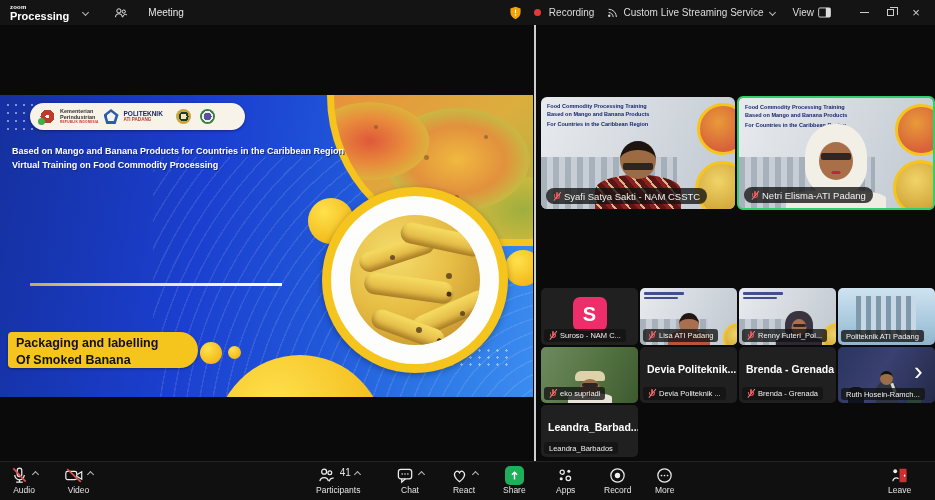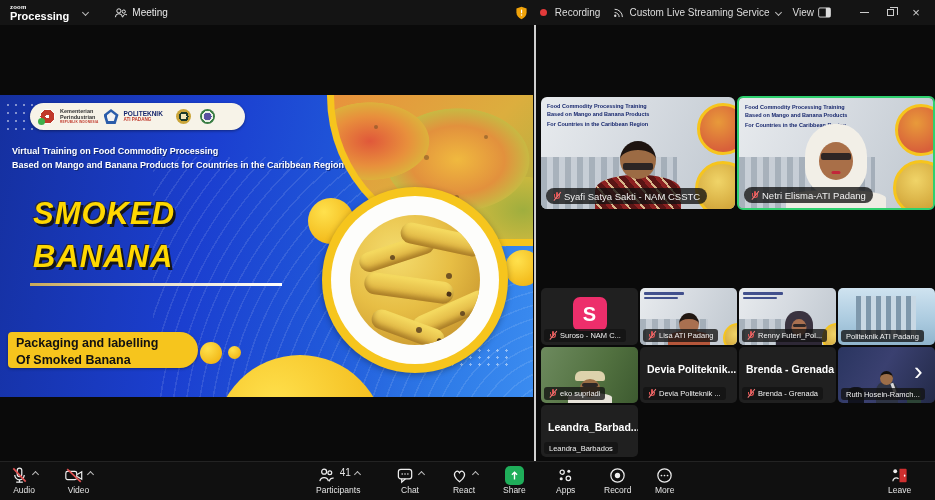--- a/index.html
+++ b/index.html
@@ -9,21 +9,21 @@
 
   
   .titlebar{position:absolute;left:0;top:0;width:935px;height:25px;background:#141414;display:flex;align-items:center;z-index:40;}
   .zlogo{margin-left:10px;line-height:1;color:#fff;}
   .zlogo .small{display:block;font-size:6px;font-weight:bold;letter-spacing:.2px;}
   .zlogo .big{display:block;font-size:11px;font-weight:bold;margin-top:1px;}
   .caret{display:inline-block;width:5px;height:5px;border-top:1.3px solid #bbb;border-right:1.3px solid #bbb;}
   .caret.down{transform:rotate(135deg);}
   .caret.up{transform:rotate(-45deg);}
   .tb-caret{margin-left:14px;}
-  .meeting-tab{display:flex;align-items:center;gap:4px;margin-left:26px;color:#e8e8e8;font-size:10px;}
+  .meeting-tab{display:flex;align-items:center;gap:20px;margin-left:26px;color:#e8e8e8;font-size:10px;}
   .share-pill{position:absolute;left:237px;top:3px;height:19px;background:#3d3d3d;border-radius:5px;display:flex;align-items:center;gap:6px;padding:0 6px;color:#e9e9e9;font-size:9.5px;}
   .sp-icon{width:11px;height:9px;background:#2aa35c;border-radius:2px;position:relative;}
   .sp-icon:after{content:"";position:absolute;left:2px;top:2px;right:2px;bottom:2px;background:#bfe8cf;border-radius:1px;}
   .sp-more{width:13px;height:13px;border:1px solid #9a9a9a;border-radius:50%;color:#ccc;font-size:8px;line-height:11px;text-align:center;}
   .tb-right{position:absolute;right:0;top:0;height:25px;display:flex;align-items:center;gap:12px;padding-right:6px;color:#ddd;font-size:10px;}
   .rec-dot{width:7px;height:7px;border-radius:50%;background:#e23a3a;display:inline-block;margin-right:4px;}
   .tb-group{display:flex;align-items:center;gap:4px;}
   .winbtn{width:26px;height:25px;display:flex;align-items:center;justify-content:center;color:#ccc;font-size:13px;}
   .minbar{width:9px;height:1.2px;background:#ccc;display:block;}
   .winrestore{width:7px;height:7px;border:1px solid #ccc;position:relative;display:block;}
@@ -142,21 +142,21 @@
       </div>
       <div class="tb-group">
         <svg width="13" height="13" viewBox="0 0 20 20">
             <circle cx="5" cy="15" r="1.8" fill="#ddd"></circle>
             <path d="M4 10a7 7 0 0 1 7 7" fill="none" stroke="#ddd" stroke-width="1.5"></path>
             <path d="M4 5a12 12 0 0 1 12 12" fill="none" stroke="#ddd" stroke-width="1.5"></path>
           </svg>
         <span>Custom Live Streaming Service</span>
         <span class="caret down" style="margin-left:2px"></span>
       </div>
-      <div class="tb-group" style="margin-left:0">
+      <div class="tb-group" style="margin-left:6px">
         <span>View</span>
         <svg width="13" height="11" viewBox="0 0 20 16">
             <rect x="1" y="1" width="18" height="14" rx="2" fill="none" stroke="#ddd" stroke-width="1.4"></rect>
             <rect x="12" y="1" width="7" height="14" fill="#ddd"></rect>
           </svg>
       </div>
       <div style="display:flex;margin-left:8px">
         <span class="winbtn">
             <span class="minbar"></span>
           </span>
@@ -194,28 +194,24 @@
       <span class="lg lg2"></span>
       <span class="lgtxt t2">
         <span class="b">POLITEKNIK</span>
         <span class="r">ATI PADANG</span>
       </span>
       <span class="lg lg3" style="margin-left:8px"></span>
       <span class="lg lg4" style="margin-left:4px"></span>
     </div>
 
     <div class="slide-head">
+      <div>Based on Mango and Banana Products for Countries in the Caribbean Region</div>
       <div>Virtual Training on Food Commodity Processing</div>
-      <div>Based on Mango and Banana Products for Countries in the Caribbean Region</div>
-    </div>
-
-    <div class="slide-title">
-      <div>SMOKED</div>
-      <div>BANANA</div>
-    </div>
+    </div>
+
     <div class="underline"></div>
 
     <div class="banana-ring">
       <div class="banana-white">
         <div class="banana-photo">
           <span class="ban" style="left:8px;top:28px;width:78px;height:20px;transform:rotate(-18deg);"></span>
           <span class="ban" style="left:50px;top:14px;width:84px;height:21px;transform:rotate(12deg);"></span>
           <span class="ban" style="left:14px;top:62px;width:90px;height:22px;transform:rotate(8deg);"></span>
           <span class="ban" style="left:60px;top:88px;width:82px;height:21px;transform:rotate(-24deg);"></span>
           <span class="ban" style="left:20px;top:104px;width:76px;height:20px;transform:rotate(20deg);"></span>

